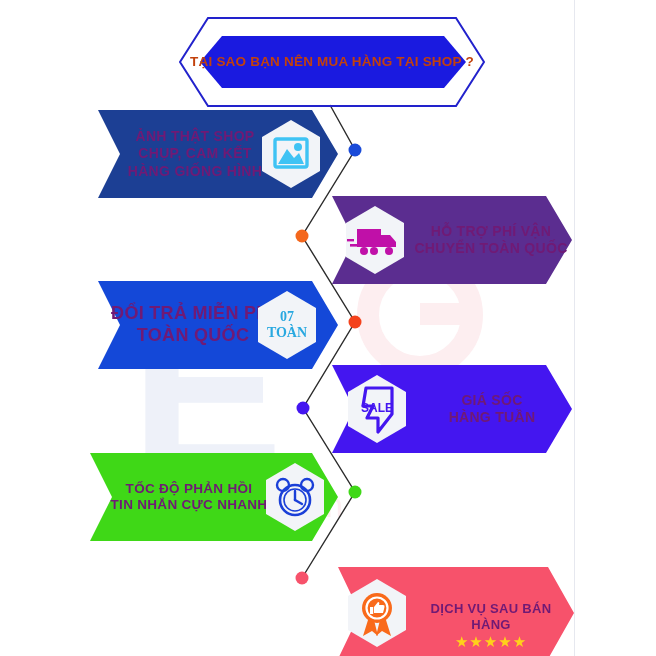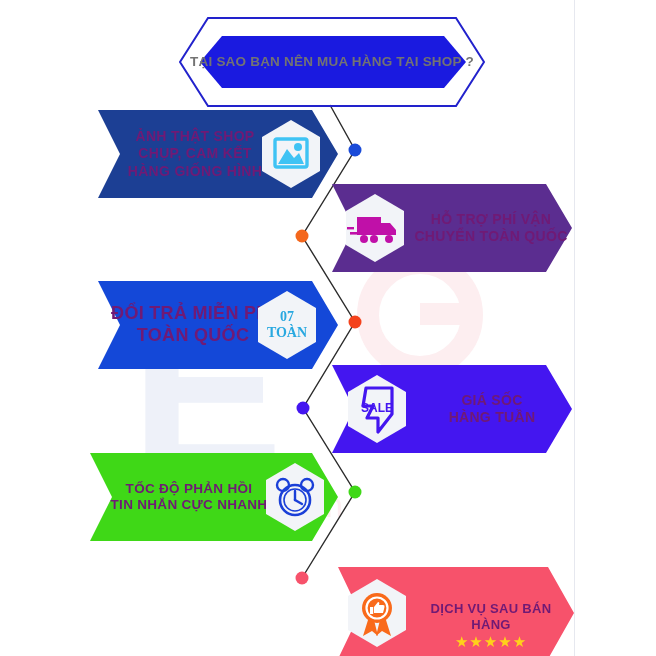--- a/index.html
+++ b/index.html
@@ -82,21 +82,21 @@
   #title-banner { left: 178px; top: 16px; width: 308px; height: 92px; }
   #title-banner .btext {
     color: #1a1ae0;
     font-size: 13.5px;
     letter-spacing: 0.2px;
     width: 100%;
   }
 
   
   #b-photo   { left: 98px;  top: 110px; width: 240px; height: 88px; }
-  #b-ship    { left: 332px; top: 184px; width: 240px; height: 88px; }
+  #b-ship    { left: 332px; top: 196px; width: 240px; height: 88px; }
   #b-return  { left: 98px;  top: 281px; width: 240px; height: 88px; }
   #b-sale    { left: 332px; top: 365px; width: 240px; height: 88px; }
   #b-speed   { left: 90px;  top: 453px; width: 248px; height: 88px; }
   #b-after   { left: 338px; top: 567px; width: 236px; height: 116px; }
 
   #b-photo  .btext { font-size: 14px; width: 182px; margin-left: 6px; }
   #b-ship   .btext { font-size: 14px; width: 166px; margin-left: 78px; }
   #b-return .btext { font-size: 18px; width: 178px; margin-left: 6px; }
   #b-sale   .btext { font-size: 14px; width: 166px; margin-left: 80px; }
   #b-speed  .btext { font-size: 13.5px; width: 190px; margin-left: 4px; }
@@ -164,21 +164,21 @@
     <circle cx="355" cy="492" r="6.5" fill="#3fd817"></circle>
     <circle cx="302" cy="578" r="6.5" fill="#f7526b"></circle>
   </svg>
 
   <div class="banner" id="title-banner">
     <svg class="shape" viewBox="0 0 308 92" preserveAspectRatio="none">
       <polygon points="30,2 278,2 306,46 278,90 30,90 2,46" fill="none" stroke="#2222cc" stroke-width="2"></polygon>
       <polygon points="44,20 266,20 288,46 266,72 44,72 22,46" fill="#1a1ae0"></polygon>
     </svg>
     <div class="content" style="justify-content:center;">
-      <div class="btext" style="color:#737373;">TẠI SAO BẠN NÊN MUA HÀNG TẠI SHOP ?</div>
+      <div class="btext" style="color:#c2410c;">TẠI SAO BẠN NÊN MUA HÀNG TẠI SHOP ?</div>
     </div>
   </div>
 
   <div class="banner" id="b-photo">
     <svg class="shape" viewBox="0 0 240 88" preserveAspectRatio="none">
       <polygon points="0,0 214,0 240,44 214,88 0,88 22,44" fill="#1c3f94"></polygon>
     </svg>
     <div class="content">
       <div class="btext">ẢNH THẬT SHOP
 CHỤP, CAM KẾT

